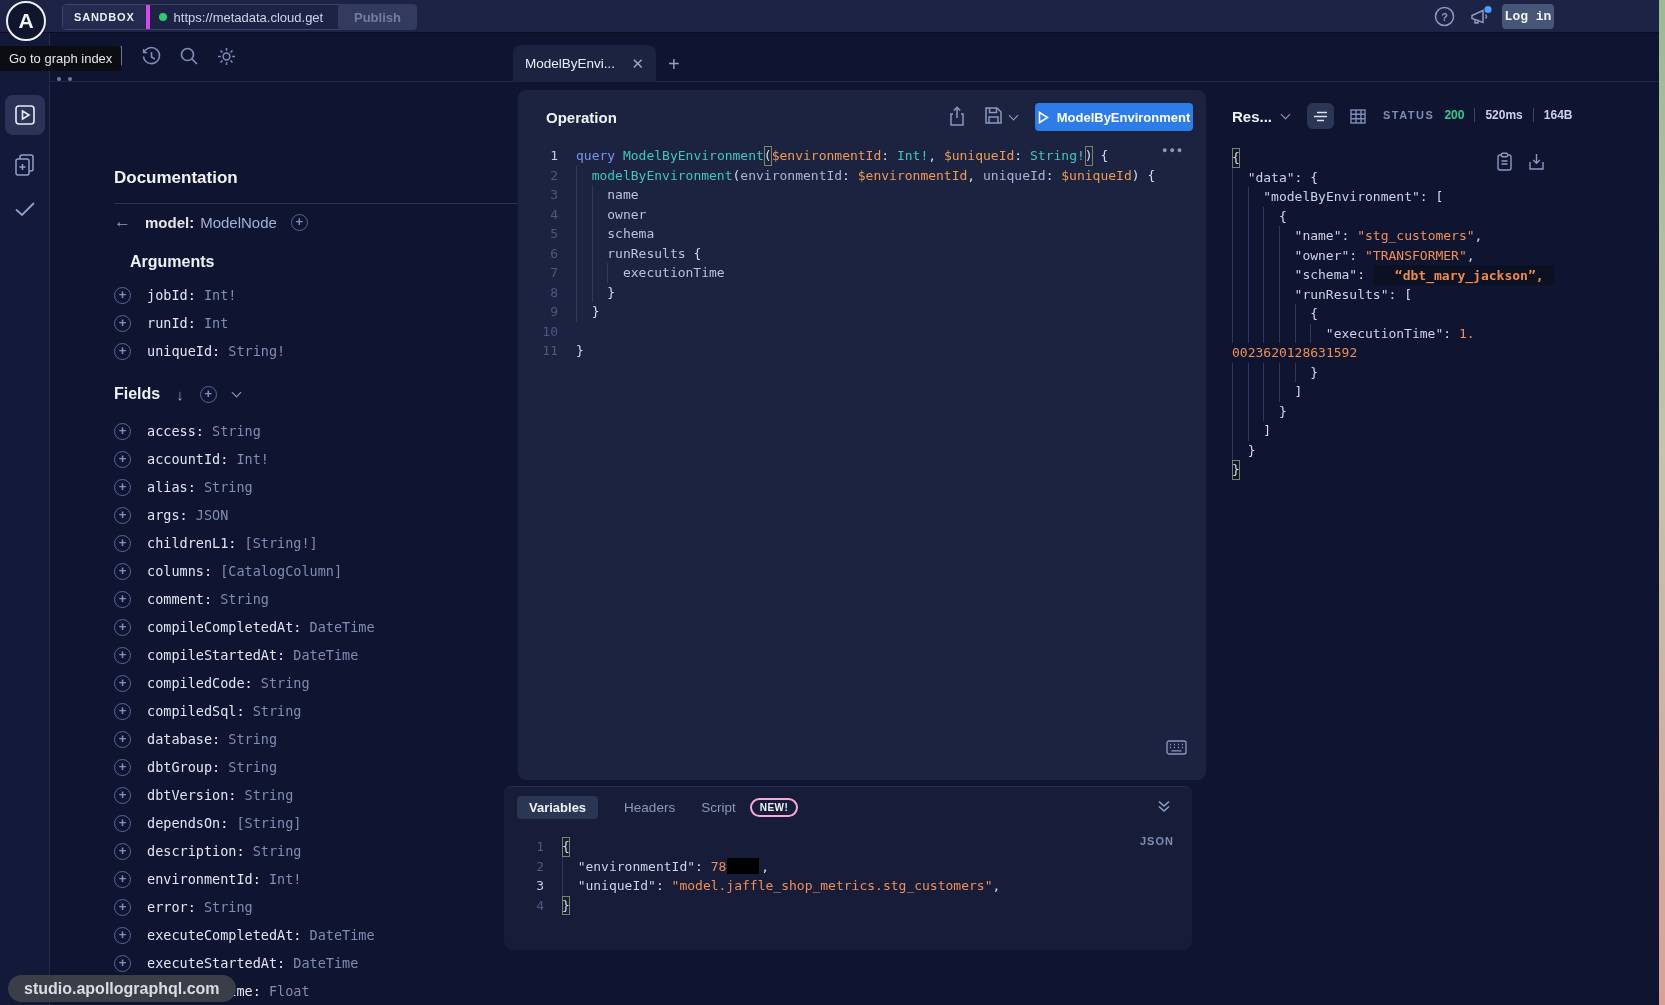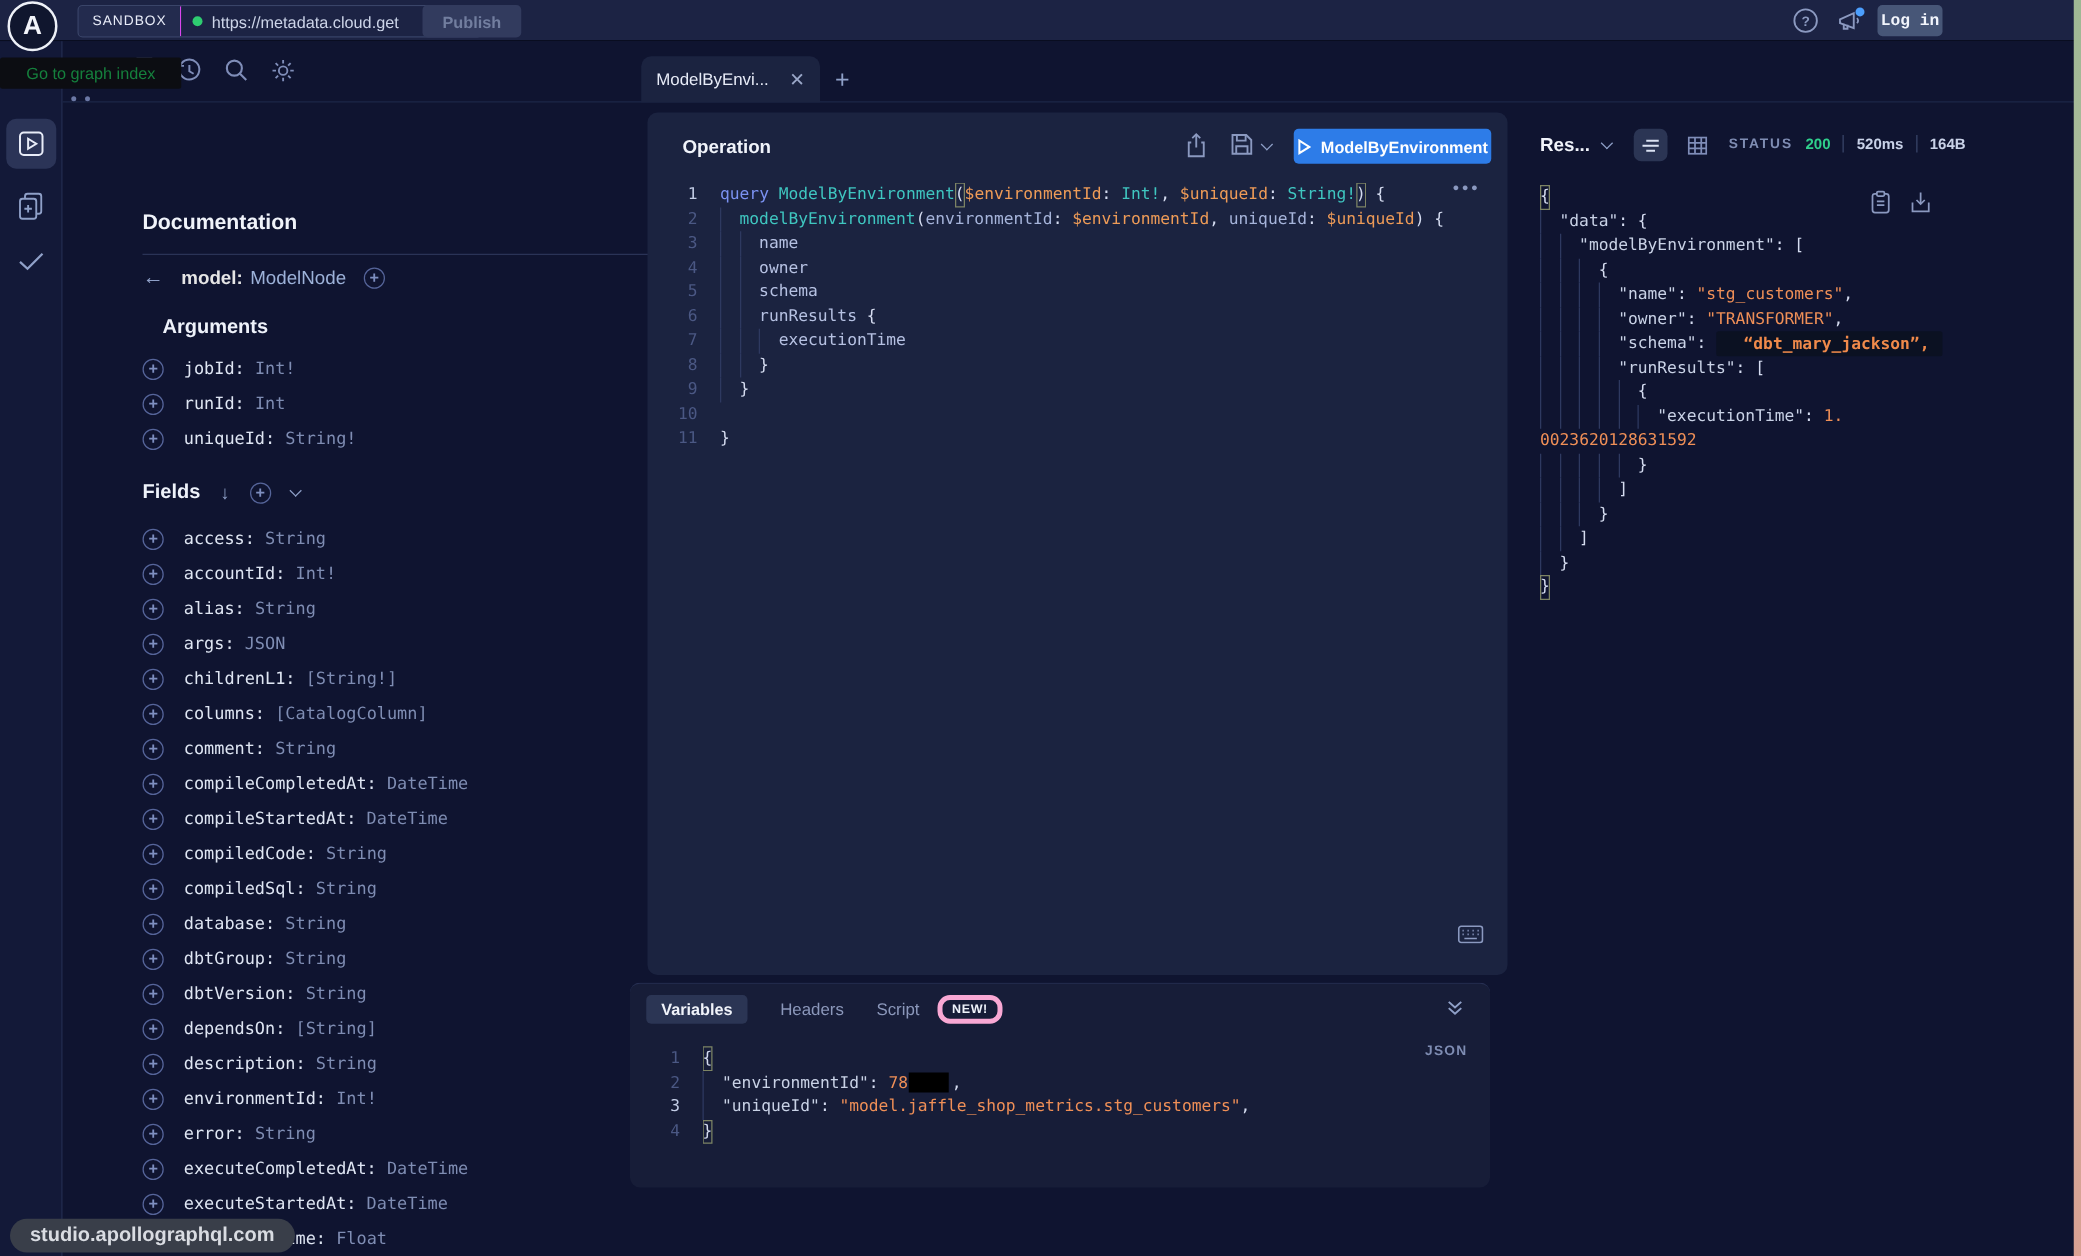--- a/index.html
+++ b/index.html
@@ -8,34 +8,34 @@
   .abs { position:absolute; }
   #stage { position:relative; width:1665px; height:1005px; background:#0f1430; }
 
   
   #topbar { left:0; top:0; width:1665px; height:33px; background:#1c2344; border-bottom:1px solid #090d20; }
   #logo { left:6px; top:1px; width:40px; height:40px; border:2.5px solid #eef1f8; border-radius:50%;
     background:#10162e; color:#f2f4fa; font-weight:bold; font-size:21px; display:flex; align-items:center;
     justify-content:center; z-index:40; }
   #sandbox-group { left:62px; top:4px; height:26px; display:flex; align-items:stretch;
     border:1px solid #3a4569; border-radius:4px; overflow:hidden; }
-  #sandbox-chip { display:flex; align-items:center; padding:0 11px; border-right:1px solid #d946ef;
-    color:#e8ecf8; font-size:11px; font-weight:normal; letter-spacing:0.8px; background:#232b4e; }
+  #sandbox-chip { display:flex; align-items:center; padding:0 11px; border-right:4px solid #d946ef;
+    color:#e8ecf8; font-size:11px; font-weight:bold; letter-spacing:0.8px; background:#232b4e; }
   #url-box { display:flex; align-items:center; gap:7px; padding:0 9px; width:240px; background:#1c2344; }
   #url-dot { width:8px; height:8px; border-radius:50%; background:#2ecc71; flex:none; }
   #url-text { color:#ccd4e8; font-size:13px; white-space:nowrap; overflow:hidden; width:176px; }
   #publish-btn { left:338px; top:4px; height:26px; padding:0 16px; background:#323b5e; border-radius:4px;
     color:#727e9f; font-size:13px; font-weight:bold; display:flex; align-items:center; }
   #help-icon { left:1434px; top:6px; }
   #megaphone-wrap { left:1469px; top:5px; }
   #login-btn { left:1502px; top:4px; width:52px; height:25px; background:#475677; border-radius:4px;
     color:#f2f5fc; font-size:13px; font-weight:bold; display:flex; align-items:center; justify-content:center;font-family:Liberation Mono, monospace; }
 
   
-  #tooltip { left:0; top:46px; background:#0c0d12; color:#15803d; font-size:13px; padding:5px 21px;
+  #tooltip { left:0; top:46px; background:#0c0d12; color:#e5e5e5; font-size:13px; padding:5px 9px;
     border-radius:2px; z-index:60; white-space:nowrap; }
   #statusbar { left:8px; top:975px; height:27px; padding:0 16px; background:#393e49; border-radius:14px;
     color:#d9dce2; font-size:16px; font-weight:bold; display:flex; align-items:center; z-index:55; }
 
   
   #rail { left:0; top:33px; width:50px; height:972px; background:#131938; border-right:1px solid #222b4d; }
   #explorer-btn { left:5px; top:95px; width:40px; height:40px; background:#2b3457; border-radius:8px;
     display:flex; align-items:center; justify-content:center; }
   .rail-ic { display:flex; align-items:center; justify-content:center; }
   #schema-btn { left:12px; top:152px; } #checks-btn { left:13px; top:200px; }
@@ -99,21 +99,21 @@
   #op-code { position:absolute; left:0; top:56px; width:688px; }
   #vars-code { position:absolute; left:0; top:50px; width:688px; }
 
   
   #varscard { left:504px; top:786px; width:688px; height:164px; background:#171d38; border-radius:8px;
     border-top:1px solid #262f52; }
   #vars-tabs { position:absolute; left:13px; top:9px; display:flex; align-items:center; gap:26px; }
   #tab-variables { background:#2b3554; border-radius:4px; padding:4px 12px; color:#f0f3fa;
     font-size:13px; font-weight:bold; }
   .vtab { color:#8b97ba; font-size:13.5px; }
-  #new-badge { border:4px solid #f9a8d4; border-radius:10px; padding:2px 8px; color:#eef2fa;
+  #new-badge { border:2px solid #f9a8d4; border-radius:10px; padding:2px 8px; color:#eef2fa;
     font-size:10px; font-weight:bold; letter-spacing:0.5px; margin-left:-12px; }
   #vars-collapse { position:absolute; left:652px; top:12px; }
   #json-label { position:absolute; left:636px; top:48px; color:#7f8db3; font-size:11px;
     font-weight:bold; letter-spacing:1px; }
 
   
   #resp { left:1220px; top:90px; width:430px; height:915px; }
   #resp-head { position:absolute; left:12px; top:13px; display:flex; align-items:center; gap:10px; }
   #resp-title { color:#f0f3fa; font-size:15px; font-weight:bold; }
   #view-list-btn { background:#2b3554; border-radius:6px; width:27px; height:26px; display:flex;

